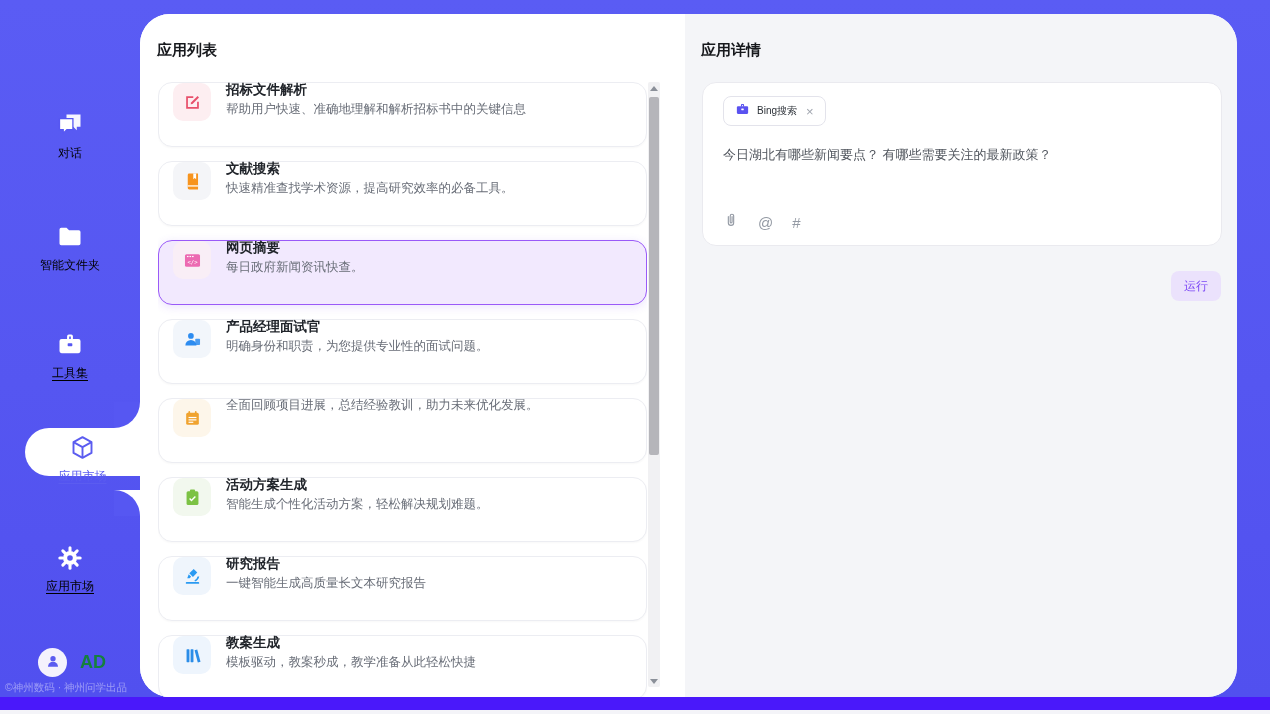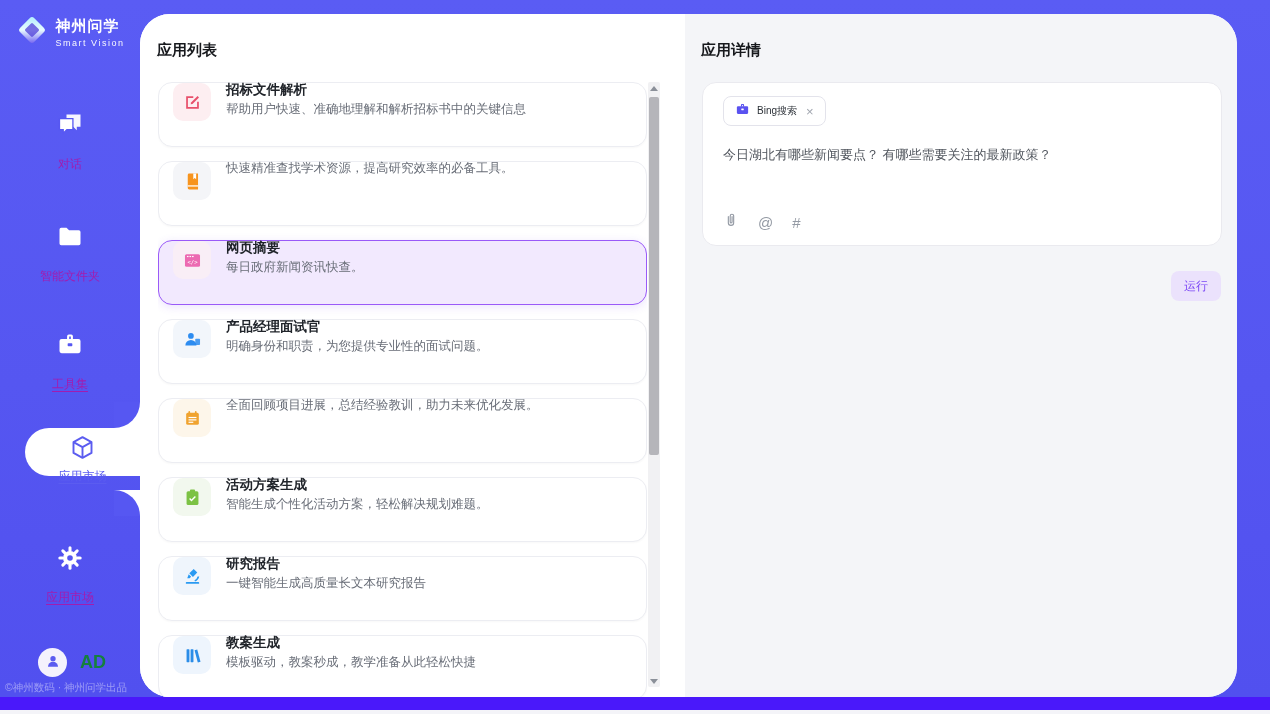--- a/index.html
+++ b/index.html
@@ -10,21 +10,21 @@
   .frame { position:absolute; left:0; top:0; right:0; bottom:17px; background:linear-gradient(180deg,#5a5cf4 0%,#5556f1 55%,#5150ef 100%); }
   .bottom-bar { position:absolute; left:0; right:0; bottom:4px; height:13px; background:#4a18fa; }
 
   .sidebar { position:absolute; left:0; top:0; width:140px; bottom:17px; color:#fff; }
   .logo { position:absolute; left:0; top:14px; width:140px; display:flex; align-items:center; justify-content:center; gap:8px; }
   .logo-text .name { font-size:15px; font-weight:bold; letter-spacing:1px; }
   .logo-text .sub { font-size:9px; letter-spacing:1.5px; margin-top:2px; opacity:.95; }
 
   .nav-item { position:absolute; width:140px; text-align:center; cursor:pointer; }
   .nav-item svg { display:block; margin:0 auto; }
-  .nav-label { display:block; font-size:12px; margin-top:17px; color:#a21caf; }
+  .nav-label { display:block; font-size:12px; margin-top:6px; color:#000000; }
   .nav-label.u { text-decoration:underline; text-underline-offset:3px; }
   .ni-chat { top:111px; } .ni-folder { top:223px; } .ni-tools { top:331px; } .ni-settings { top:544px; }
 
   
   .active-tab { position:absolute; left:25px; top:428px; width:115px; height:48px; background:#fff; border-radius:26px 0 0 26px; text-align:center; padding-top:6px; cursor:pointer; }
   .active-tab .nav-label { color:#5b5cf0; text-decoration:underline; text-underline-offset:3px; margin-top:3px; }
   .curve { position:absolute; left:114px; width:26px; height:26px; background:#fff; }
   .curve-top { top:402px; } .curve-bottom { top:490px; }
   .curve .q { position:absolute; inset:0; background:#5657f2; }
   .curve-top .q { border-radius:0 0 100% 0; }
@@ -68,41 +68,20 @@
   .run-btn { position:absolute; right:16px; top:257px; width:50px; height:30px; border:none; border-radius:8px; background:#ebe2fc; color:#7b47f5; font-size:12px; font-family:inherit; cursor:pointer; }
 </style>
 </head>
 <body>
 
 <div class="frame"></div>
 <div class="bottom-bar"></div>
 
 <div class="sidebar">
 
-  <div class="logo">
-    <span>
-      <svg width="32" height="32" viewBox="0 0 24 24">
-        <defs>
-          <linearGradient id="lg1" x1="0" y1="0" x2="1" y2="1">
-            <stop offset="0" stop-color="#aeeffc"></stop>
-              <stop offset=".5" stop-color="#e8fbff"></stop>
-              <stop offset="1" stop-color="#6e5cf0"></stop>
-          </linearGradient>
-        </defs>
-        <g transform="rotate(45 12 12)">
-          <rect x="4.5" y="4.5" width="15" height="15" rx="2.5" fill="url(#lg1)"></rect>
-          <rect x="8" y="8" width="8" height="8" rx="1" fill="#4f3fd8" opacity=".75"></rect>
-        </g>
-      </svg>
-    </span>
-    <span class="logo-text">
-      <span class="name">神州问学</span>
-      <span class="sub" style="display:block">Smart Vision</span>
-    </span>
-  </div>
 
   <div class="nav-item ni-chat">
     <span>
       <svg width="28" height="28" viewBox="0 0 24 24" fill="#fff">
         <path d="M9 3h12v10.5h-3.2v3l-3-3H13v-2H9z" opacity=".95"></path>
         <path d="M3 6.5h11.5V16H9.3l-3.1 3v-3H3z" stroke="#5657f2" stroke-width="1.1"></path>
       </svg>
     </span>
     <span class="nav-label">对话</span>
   </div>
@@ -200,20 +179,21 @@
 
       <div class="card">
         <span class="tile" style="background:#f4f5f8;color:#f7941e">
           <svg width="19" height="19" viewBox="0 0 24 24" fill="currentColor">
             <path d="M6 3.8A1.8 1.8 0 0 1 7.8 2H19v20H7.8A1.8 1.8 0 0 1 6 20.2z"></path>
             <rect x="6" y="16.8" width="13" height="1.6" fill="#fff"></rect>
             <path d="M13 2h3.6v7.2l-1.8-1.5L13 9.2z" fill="#fff"></path>
           </svg>
         </span>
         <span>
+          <span class="card-title" style="display:block">文献搜索</span>
           <span class="card-desc" style="display:block">快速精准查找学术资源，提高研究效率的必备工具。</span>
         </span>
       </div>
 
       <div class="card selected">
         <span class="tile" style="background:#f9eef6;color:#ec6ab2">
           <svg width="19" height="19" viewBox="0 0 24 24" fill="currentColor">
             <rect x="2.5" y="4" width="19" height="16" rx="2"></rect>
             <rect x="5" y="6.2" width="2" height="1.5" fill="#fff"></rect>
             <rect x="8.2" y="6.2" width="2" height="1.5" fill="#fff"></rect>

